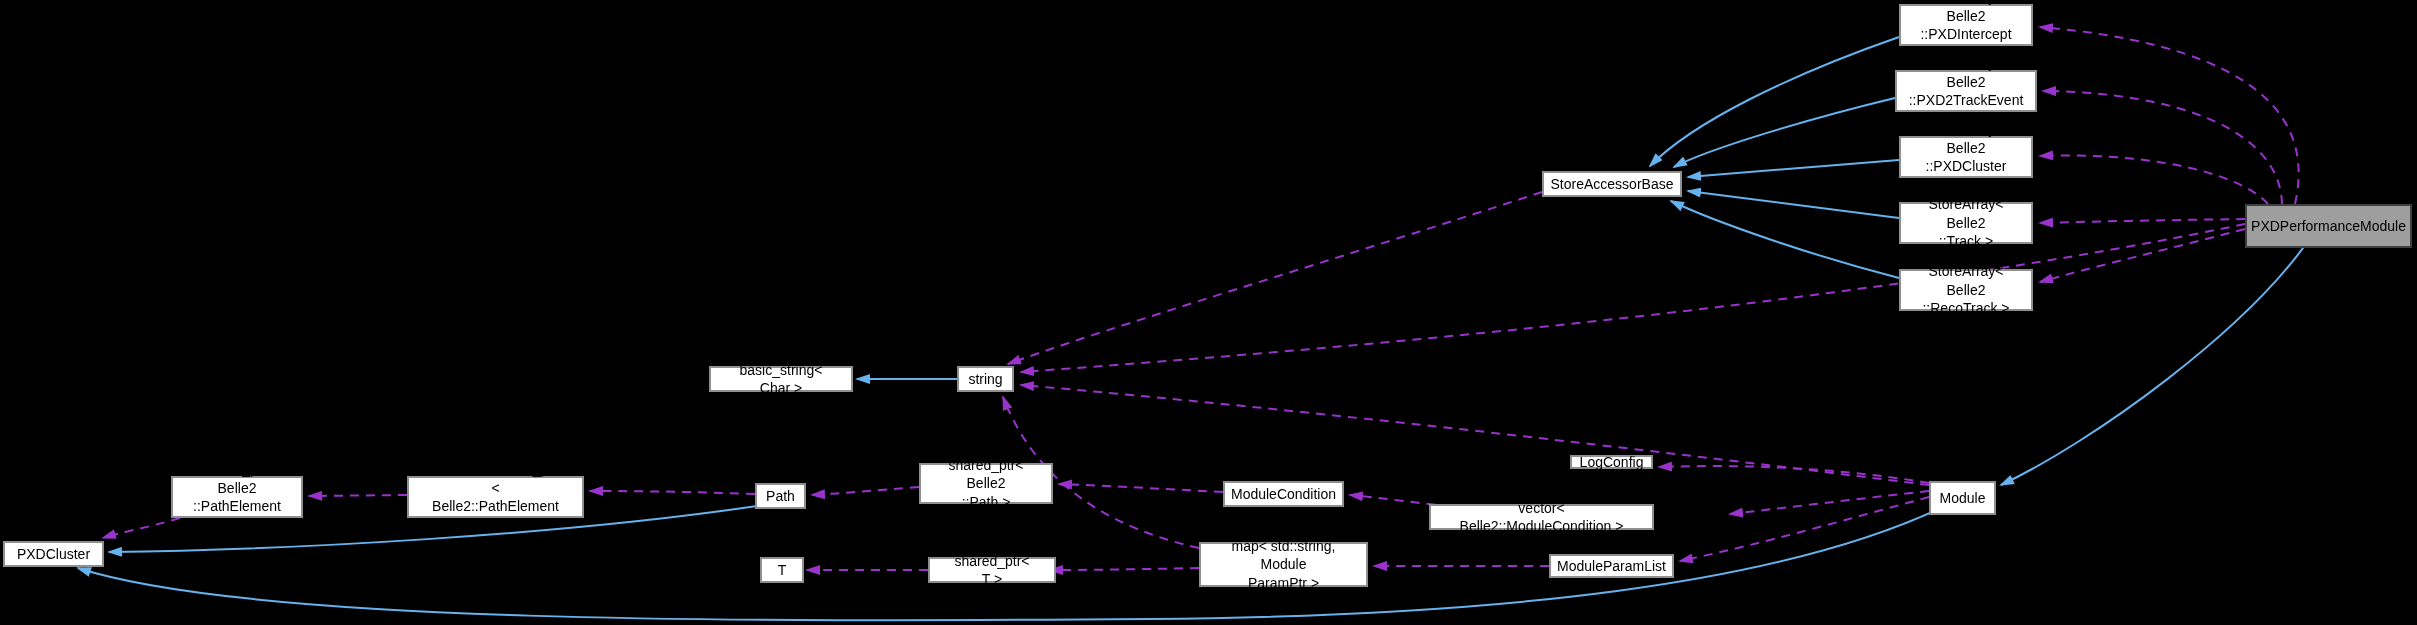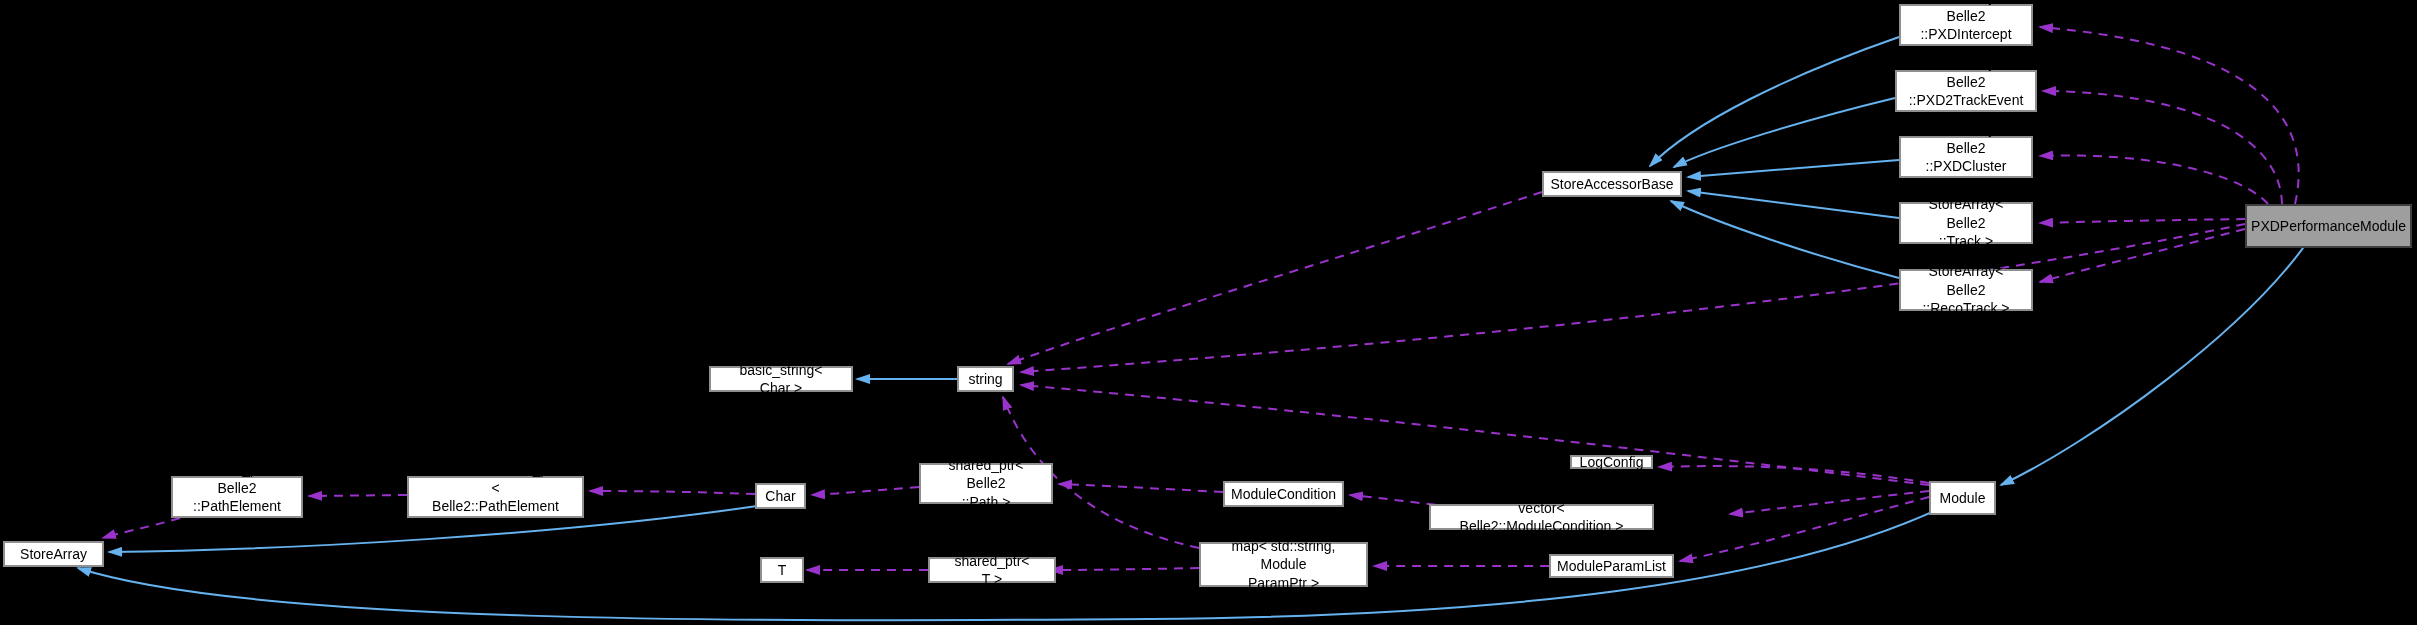--- a/index.html
+++ b/index.html
@@ -95,36 +95,36 @@
 ::RecoTrack &gt;</div>
 
   <div class="node" style="left:1542px;top:171px;width:140px;height:26px">StoreAccessorBase</div>
 
   <div class="node highlight" style="left:2245px;top:204px;width:167px;height:44px">PXDPerformanceModule</div>
 
   <div class="node" style="left:709px;top:366px;width:144px;height:26px">basic_string&lt; Char &gt;</div>
 
   <div class="node" style="left:957px;top:366px;width:57px;height:26px">string</div>
 
-  <div class="node" style="left:755px;top:483px;width:51px;height:26px">Char</div>
+  <div class="node" style="left:755px;top:483px;width:51px;height:26px">Path</div>
 
   <div class="node" style="left:919px;top:463px;width:134px;height:41px">shared_ptr&lt; Belle2
 ::Path &gt;</div>
 
   <div class="node" style="left:760px;top:557px;width:41px;height:26px">T</div>
 
   <div class="node" style="left:928px;top:557px;width:128px;height:26px">shared_ptr&lt; T &gt;</div>
 
   <div class="node" style="left:171px;top:476px;width:132px;height:42px">shared_ptr&lt; Belle2
 ::PathElement &gt;</div>
 
   <div class="node" style="left:407px;top:476px;width:177px;height:42px">list&lt; std::shared_ptr
 &lt; Belle2::PathElement &gt; &gt;</div>
 
-  <div class="node" style="left:3px;top:541px;width:101px;height:26px">StoreArray</div>
+  <div class="node" style="left:3px;top:541px;width:101px;height:26px">PXDCluster</div>
 
   <div class="node" style="left:1223px;top:481px;width:121px;height:26px">ModuleCondition</div>
 
   <div class="node" style="left:1570px;top:455px;width:83px;height:14px">LogConfig</div>
 
   <div class="node" style="left:1429px;top:504px;width:225px;height:26px">vector&lt; Belle2::ModuleCondition &gt;</div>
 
   <div class="node" style="left:1199px;top:542px;width:169px;height:45px">map&lt; std::string, Module
 ParamPtr &gt;</div>
 

